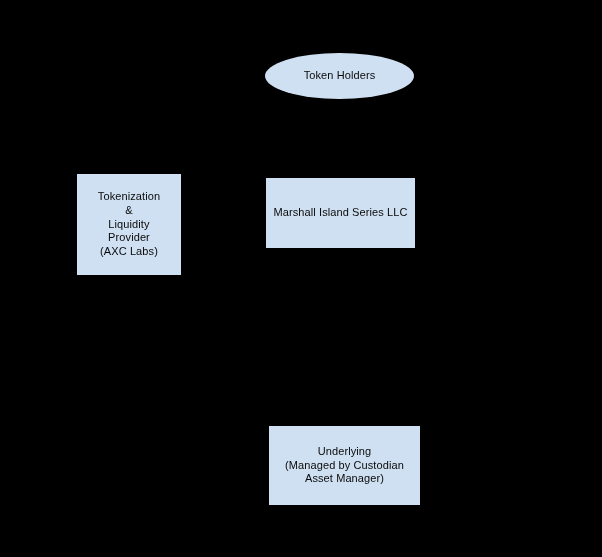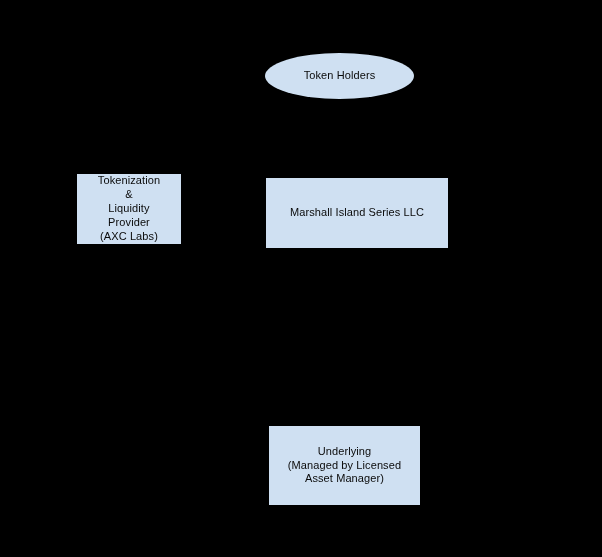--- a/index.html
+++ b/index.html
@@ -56,32 +56,32 @@
 
   <div class="edge" style="left:343px; top:98px; width:1px; height:80px;"></div>
   <div class="edge" style="left:343px; top:248px; width:1px; height:50px;"></div>
   <div class="edge" style="left:343px; top:380px; width:1px; height:46px;"></div>
   <div class="edge" style="left:181px; top:212px; width:85px; height:1px;"></div>
 
   <div class="node node-ellipse" style="left:265px; top:53px; width:149px; height:46px;">
     <span>Token Holders</span>
   </div>
 
-  <div class="node node-rect" style="left:77px; top:174px; width:104px; height:70px;">
+  <div class="node node-rect" style="left:77px; top:174px; width:104px; height:101px;">
     <span>Tokenization
 &amp;
 Liquidity
 Provider
 (AXC Labs)</span>
   </div>
 
-  <div class="node node-rect" style="left:266px; top:178px; width:182px; height:70px;">
+  <div class="node node-rect" style="left:266px; top:178px; width:149px; height:70px;">
     <span>Marshall Island Series LLC</span>
   </div>
 
 
   <div class="node node-rect" style="left:269px; top:426px; width:151px; height:79px;">
     <span>Underlying
-(Managed by Licensed
+(Managed by Custodian
 Asset Manager)</span>
   </div>
 
 </div>
 
 </body></html>

